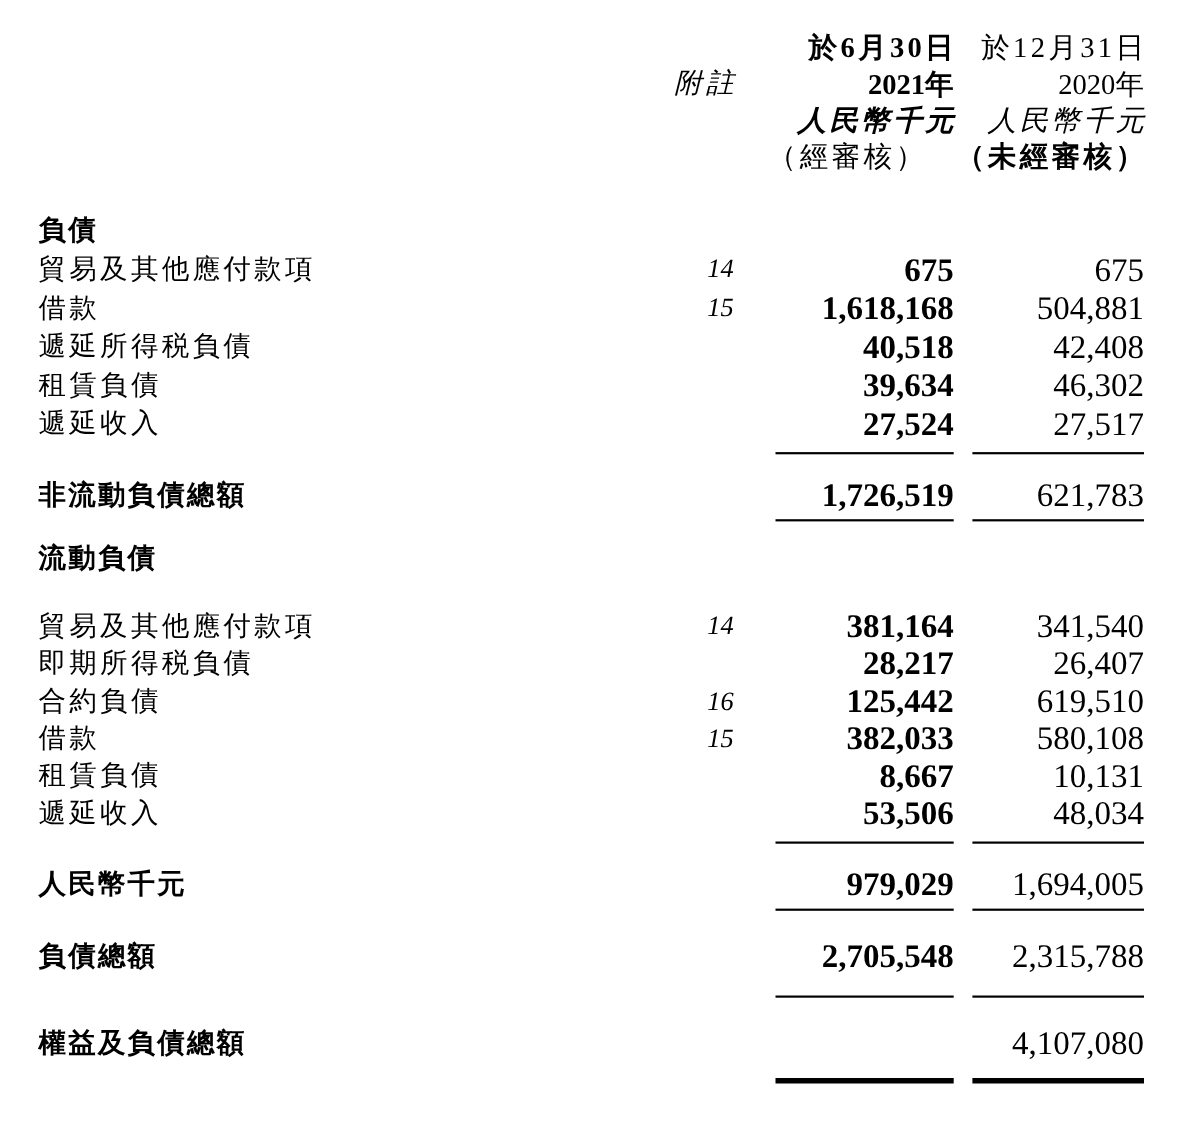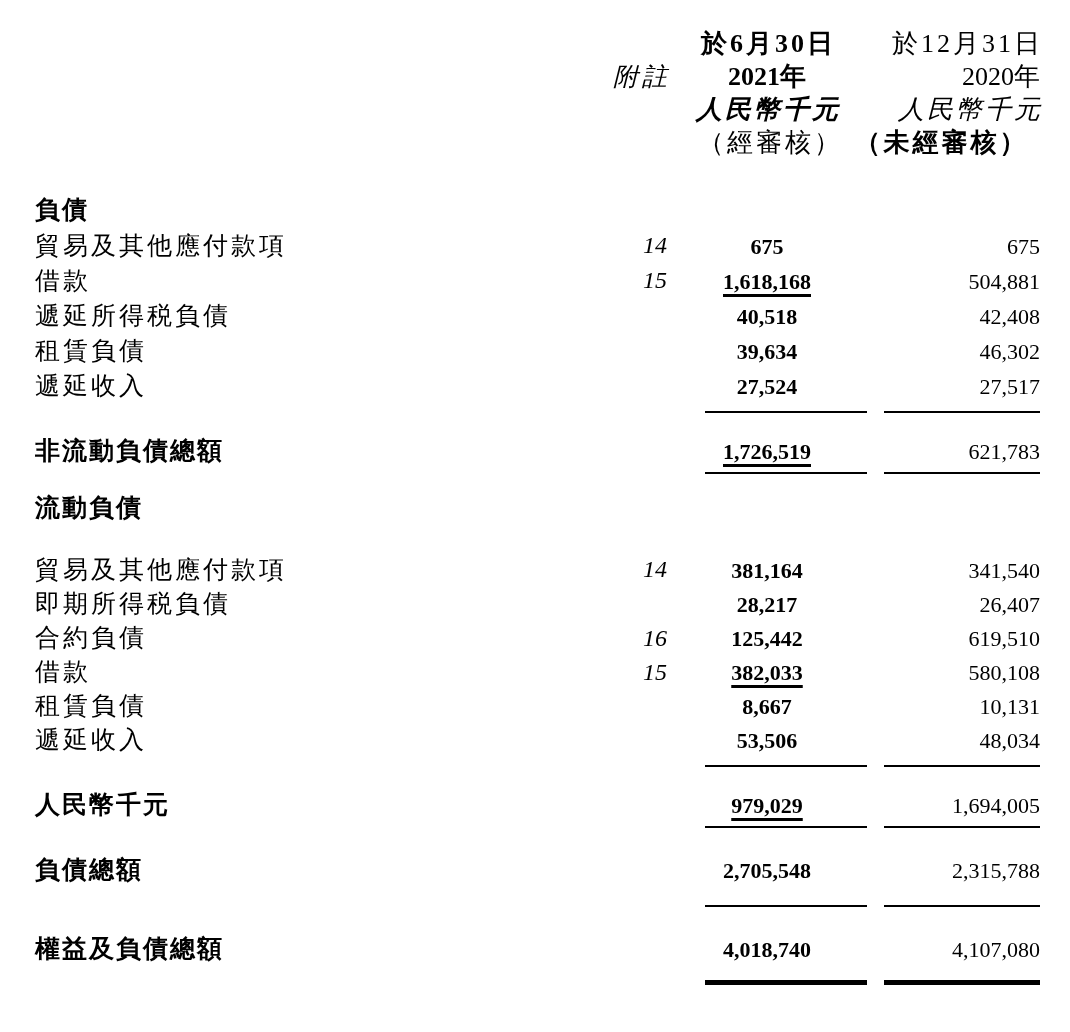--- a/index.html
+++ b/index.html
@@ -6,42 +6,42 @@
   body{
     width:1070px;height:1032px;box-sizing:border-box;
     padding:27px 30px 0 35px;overflow:hidden;
     font-family:"Liberation Serif","DejaVu Serif",serif;
     color:#000;
   }
   .row{display:flex;}
   .cell{white-space:nowrap;overflow:visible;}
   .label{flex:1 1 auto;text-align:left;}
   .note{width:80px;text-align:right;font-style:italic;font-size:24px;}
-  .col1{width:200px;text-align:center;}
+  .col1{width:200px;text-align:right;}
   .col2{width:173px;text-align:right;}
 
   
   .header-row{height:33px;line-height:33px;font-size:26px;}
   .header-row .col1{font-weight:bold;}
   .cjk{letter-spacing:3px;margin-right:-3px;}
   .hdr-unit .col1 .cjk,.hdr-unit .col2 .cjk{font-style:italic;}
   .hdr-note-label{font-style:italic;font-size:25px;letter-spacing:4px;margin-right:-4px;}
 
   
   .rows .heading{height:36px;line-height:36px;font-weight:bold;font-size:25px;}
   .rows .heading .label{letter-spacing:2px;}
   .rows .item{height:35px;line-height:35px;font-size:25px;}
   .rows .item .label{letter-spacing:3px;}
   .rows .item:nth-child(n+12){height:34px;line-height:34px;}
   .rows .total{height:35px;line-height:35px;font-weight:bold;font-size:25px;margin-top:8px;}
   .rows .total .label{letter-spacing:2px;}
-  .val{font-size:22px;}
+  .val{font-size:30px;}
   .col1 .val{font-weight:bold;}
   .total .col2 .val,.item .col2 .val{font-weight:normal;}
-  .u .col1 .val{text-decoration:underline;text-decoration-thickness:2.5px;text-underline-offset:5px;}
+  .u .col1 .val{text-decoration-thickness:2.5px;text-underline-offset:5px;}
 
   
   .rule-row{height:22px;}
   .rule-row .rule{display:block;margin-left:auto;width:162px;border-top:2px solid #000;margin-top:8px;}
   .rule-row .col2 .rule{width:156px;}
   .rule-row.after-total .rule{margin-top:4px;}
   .rule-row.thick .rule{margin-top:0;border-top-width:5px;}
 
   
   .rows > *:nth-child(1){margin-top:33px;}
@@ -223,21 +223,20 @@
       <div class="cell col1">
         <span class="rule"></span>
       </div>
       <div class="cell col2">
         <span class="rule"></span>
       </div>
     </div>
     <div class="row total">
       <div class="cell label">權益及負債總額</div>
       <div class="cell note"></div>
-      <div class="cell col1"><span class="val">4,018,740</span></div>
       <div class="cell col2"><span class="val">4,107,080</span></div>
     </div>
     <div class="row rule-row thick">
       <div class="cell label"></div>
       <div class="cell note"></div>
       <div class="cell col1">
         <span class="rule"></span>
       </div>
       <div class="cell col2">
         <span class="rule"></span>

